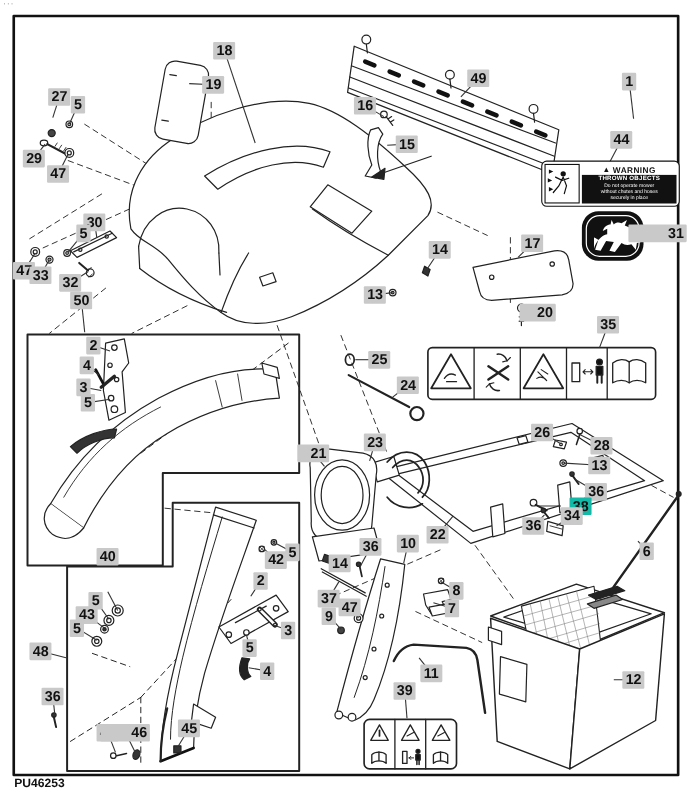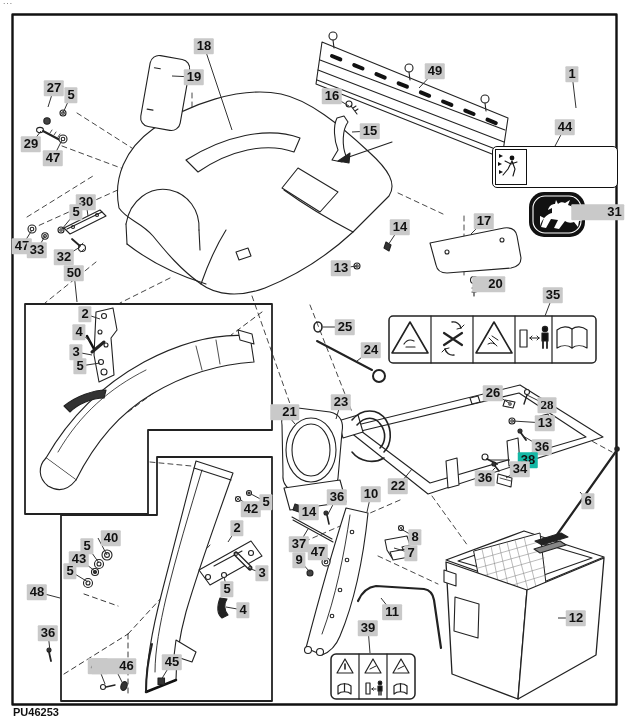--- a/index.html
+++ b/index.html
@@ -454,20 +454,32 @@
 <div class="warning-label">
   <div class="wpict">
     <svg width="28" height="32" viewBox="0 0 28 32">
       <g stroke="#111" stroke-width="1.1" fill="none" stroke-linecap="round">
         <circle cx="16" cy="8" r="2.4" fill="#111" stroke="none"></circle>
         <path d="M16,11 L12,19 L7,25 M16,11 L19,19 L17,26 M15,14 L9,11 M15,14 L21,12"></path>
         <path d="M3,4 l4,2 -4,2 z M2,12 l4,2 -4,2 z M3,20 l4,2 -4,2 z" fill="#111" stroke="none"></path>
       </g>
     </svg>
   </div>
+  <div class="wright">
+    <div class="whead">
+      <span class="wtri">▲</span>
+      <span>WARNING</span>
+    </div>
+    <div class="wblack">
+      <div class="wtitle">THROWN OBJECTS</div>
+      <div class="wline">Do not operate mower</div>
+      <div class="wline">without chutes and hoses</div>
+      <div class="wline">securely in place</div>
+    </div>
+  </div>
 </div>
 
 <div class="corner-marks">···</div>
 <div class="drawing-code">PU46253</div>
 
 <div id="callout-layer">
       <div class="callout" style="left: 572px; top: 74px; background: rgb(201, 201, 201);">1</div>
       <div class="callout" style="left: 204px; top: 46px; background: rgb(201, 201, 201);">18</div>
       <div class="callout" style="left: 194px; top: 77px; background: rgb(201, 201, 201);">19</div>
       <div class="callout" style="left: 435px; top: 71px; background: rgb(201, 201, 201);">49</div>
@@ -492,21 +504,21 @@
       <div class="callout" style="left: 345px; top: 327px; background: rgb(201, 201, 201);">25</div>
       <div class="callout" style="left: 371px; top: 350px; background: rgb(201, 201, 201);">24</div>
       <div class="callout" style="left: 553px; top: 295px; background: rgb(201, 201, 201);">35</div>
       <div class="callout" style="left: 85px; top: 314px; background: rgb(201, 201, 201);">2</div>
       <div class="callout" style="left: 79px; top: 332px; background: rgb(201, 201, 201);">4</div>
       <div class="callout" style="left: 76px; top: 352px; background: rgb(201, 201, 201);">3</div>
       <div class="callout" style="left: 80px; top: 366px; background: rgb(201, 201, 201);">5</div>
       <div class="callout" style="left: 285px; top: 412px; background: rgb(201, 201, 201); padding-left: 12px;">21</div>
       <div class="callout" style="left: 341px; top: 402px; background: rgb(201, 201, 201);">23</div>
       <div class="callout" style="left: 493px; top: 393px; background: rgb(201, 201, 201);">26</div>
-      <div class="callout" style="left: 547px; top: 405px; background: rgb(201, 201, 201); font-family: Liberation Serif, serif;">28</div>
+      <div class="callout" style="left: 547px; top: 405px; background: rgb(201, 201, 201);">28</div>
       <div class="callout" style="left: 545px; top: 423px; background: rgb(201, 201, 201);">13</div>
       <div class="callout" style="left: 542px; top: 447px; background: rgb(201, 201, 201);">36</div>
       <div class="callout" style="left: 510px; top: 460px; background: #14b8a6; margin-left: 18px;">38</div>
       <div class="callout" style="left: 520px; top: 469px; background: rgb(201, 201, 201);">34</div>
       <div class="callout" style="left: 485px; top: 478px; background: rgb(201, 201, 201);">36</div>
       <div class="callout" style="left: 398px; top: 486px; background: rgb(201, 201, 201);">22</div>
       <div class="callout" style="left: 588px; top: 501px; background: rgb(201, 201, 201);">6</div>
       <div class="callout" style="left: 371px; top: 494px; background: rgb(201, 201, 201);">10</div>
       <div class="callout" style="left: 337px; top: 497px; background: rgb(201, 201, 201);">36</div>
       <div class="callout" style="left: 309px; top: 512px; background: rgb(201, 201, 201);">14</div>
@@ -517,21 +529,21 @@
       <div class="callout" style="left: 411px; top: 553px; background: rgb(201, 201, 201);">7</div>
       <div class="callout" style="left: 392px; top: 612px; background: rgb(201, 201, 201);">11</div>
       <div class="callout" style="left: 368px; top: 628px; background: rgb(201, 201, 201);">39</div>
       <div class="callout" style="left: 576px; top: 618px; background: rgb(201, 201, 201);">12</div>
       <div class="callout" style="left: 251px; top: 509px; background: rgb(201, 201, 201);">42</div>
       <div class="callout" style="left: 266px; top: 502px; background: rgb(201, 201, 201);">5</div>
       <div class="callout" style="left: 237px; top: 528px; background: rgb(201, 201, 201);">2</div>
       <div class="callout" style="left: 262px; top: 573px; background: rgb(201, 201, 201);">3</div>
       <div class="callout" style="left: 227px; top: 589px; background: rgb(201, 201, 201);">5</div>
       <div class="callout" style="left: 243px; top: 610px; background: rgb(201, 201, 201);">4</div>
-      <div class="callout" style="left: 98px; top: 538px; background: rgb(201, 201, 201); margin-left: 13px;">40</div>
+      <div class="callout" style="left: 98px; top: 506px; background: rgb(201, 201, 201);">40</div>
       <div class="callout" style="left: 87px; top: 546px; background: rgb(201, 201, 201);">5</div>
       <div class="callout" style="left: 79px; top: 559px; background: rgb(201, 201, 201);">43</div>
       <div class="callout" style="left: 70px; top: 571px; background: rgb(201, 201, 201);">5</div>
       <div class="callout" style="left: 37px; top: 592px; background: rgb(201, 201, 201);">48</div>
       <div class="callout" style="left: 48px; top: 633px; background: rgb(201, 201, 201);">36</div>
       <div class="callout" style="left: 98px; top: 666px; background: rgb(201, 201, 201);">41</div>
       <div class="callout" style="left: 114px; top: 666px; background: rgb(201, 201, 201); padding-left: 28px;">46</div>
       <div class="callout" style="left: 172px; top: 662px; background: rgb(201, 201, 201);">45</div>
     </div>
 

